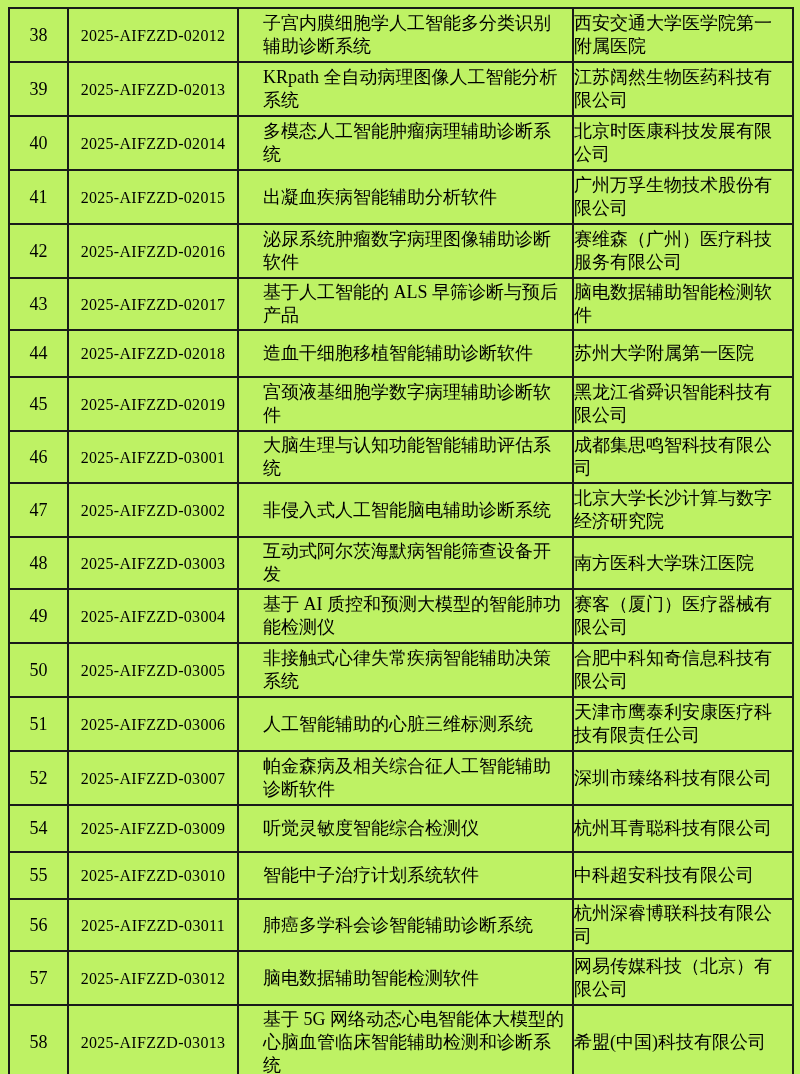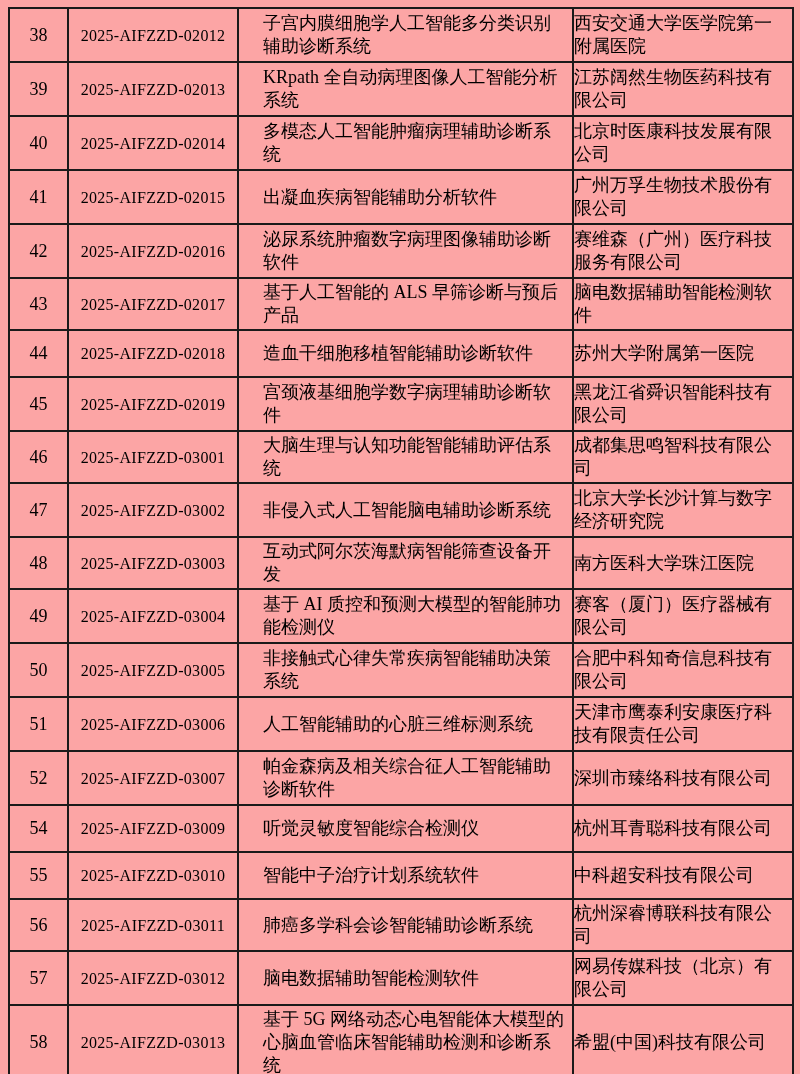--- a/index.html
+++ b/index.html
@@ -1,20 +1,20 @@
 <!DOCTYPE html>
 <html><head>
 <meta charset="utf-8">
 <style>
   html, body { margin: 0; padding: 0; background: #ffffff; }
   .page {
     position: relative;
     width: 800px;
     height: 1074px;
-    background: #fca5a5;
+    background: #bef264;
     color: #000000;
     font-family: "Liberation Serif", "DejaVu Serif", serif;
     overflow: hidden;
   }
   table.doc-table {
     position: absolute;
     left: 8px;
     top: 7px;
     width: 784px;
     border-collapse: collapse;

